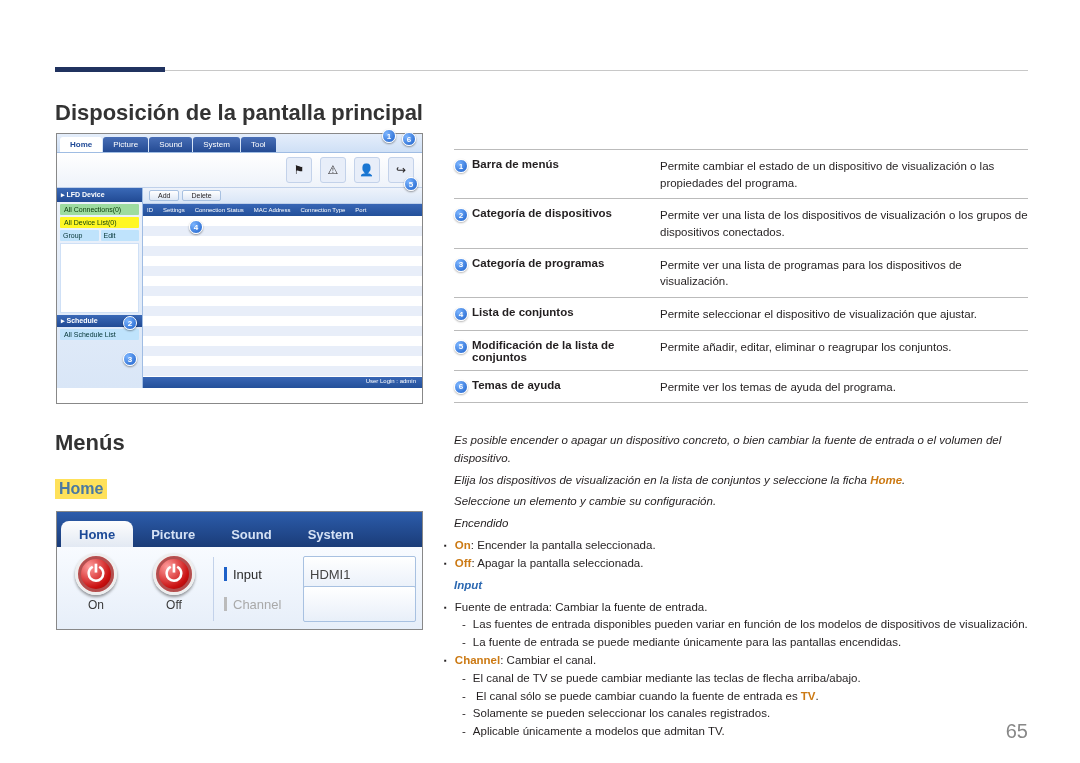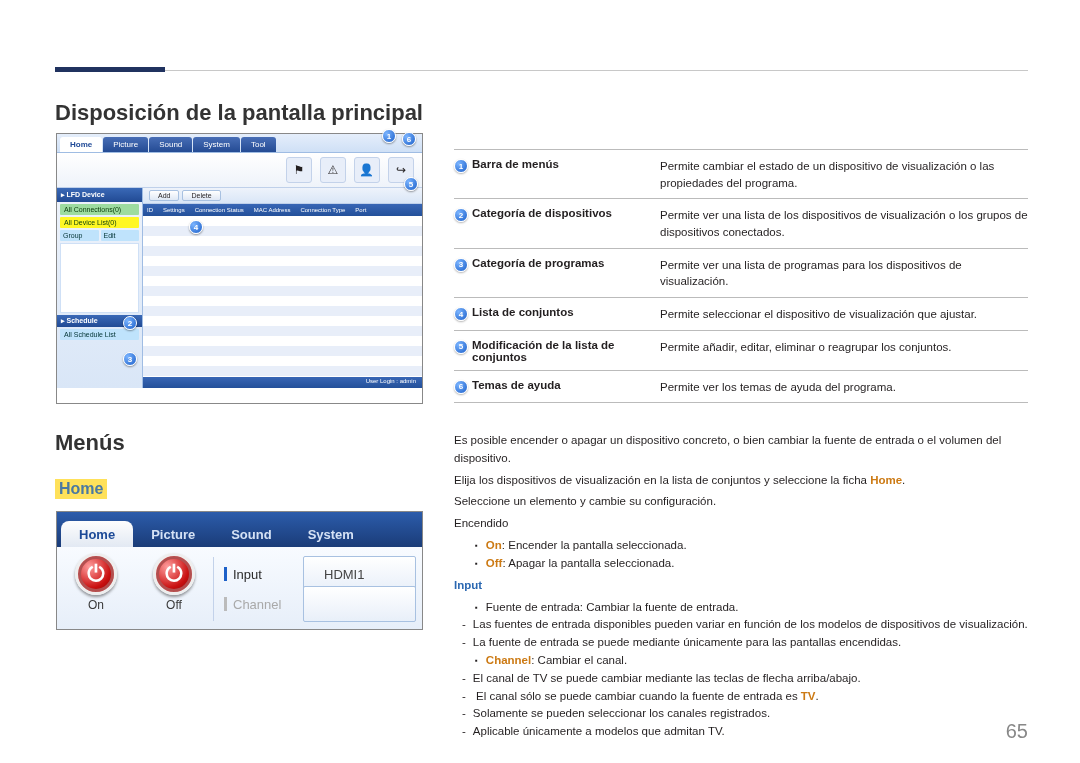--- a/index.html
+++ b/index.html
@@ -195,21 +195,21 @@
   .s2-row { display: flex; align-items: center; height: 30px; }
   .s2-row .bar { width: 3px; height: 14px; background: #1d60c8; margin-right: 6px; }
   .s2-row.dim .bar { background: #bbb; }
   .s2-row .rl { width: 70px; color: #2a2a2a; font-size: 13px; }
   .s2-row.dim .rl { color: #a9a9a9; }
   .s2-select {
     flex: 1; height: 36px;
     background: linear-gradient(#fff,#e8eff9);
     border: 1px solid #a8c1e1;
     font-size: 13px; color: #444;
-    display: flex; align-items: center; padding: 0 20px;
+    display: flex; align-items: center; padding: 0 6px;
     border-radius: 2px;
   }
 
   
   .rcol {
     position: absolute;
     left: 454px; top: 149px;
     width: 574px;
   }
   .defrow {
@@ -230,23 +230,23 @@
     flex-shrink: 0; margin-right: 4px; margin-top: 1px;
   }
   .defrow .term { width: 188px; font-weight: bold; }
   .defrow .desc { flex: 1; line-height: 1.45; }
   
   .rt {
     position: absolute;
     left: 454px; width: 574px;
     font-size: 11.5px; line-height: 1.55;
   }
-  .rt p { margin-bottom: 4px; }
+  .rt p { margin-bottom: 4px; font-style: italic; }
   .orange { color: #cc7a14; font-weight: bold; }
-  .rt ul { list-style: none; margin-left: 35px; }
+  .rt ul { list-style: none; margin-left: 4px; }
   .rt ul.sq > li::before { content: "▪"; font-size: 8px; margin-left: -14px; margin-right: 8px; position: relative; top: -1px; }
   .rt ul.dash > li::before { content: "-"; margin-left: -12px; margin-right: 7px; }
   .rt ul.dash { margin-left: 20px; }
   .input-hdr { color: #2b68b1; font-weight: bold; margin-top: 4px; }
   .pagenum {
     position: absolute; right: 52px; bottom: 20px;
     font-size: 20px; color: #888;
   }
 </style>
 </head>

